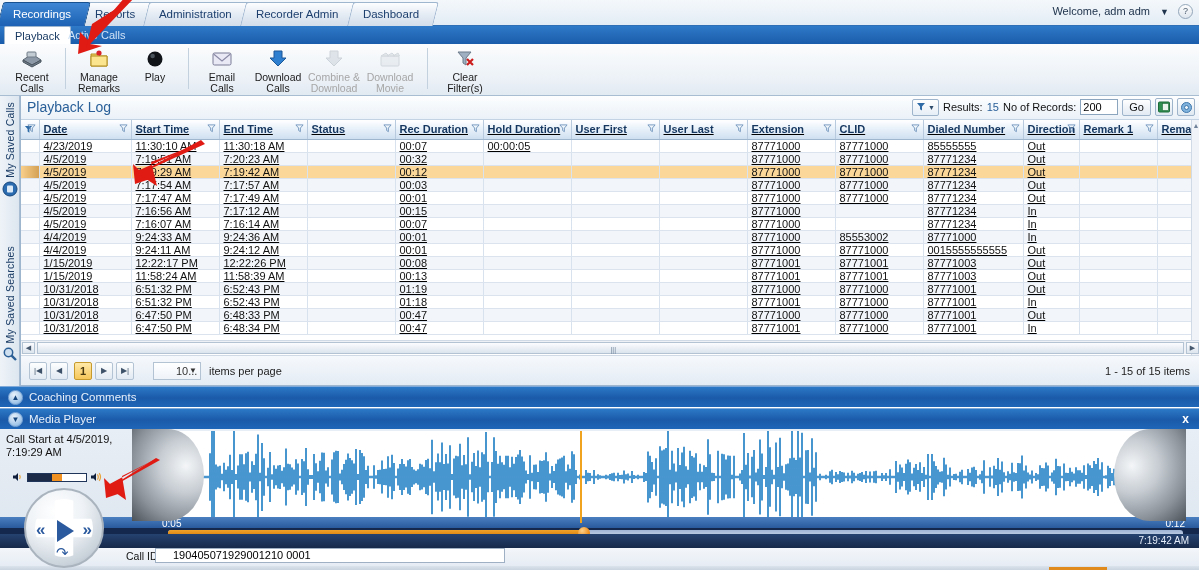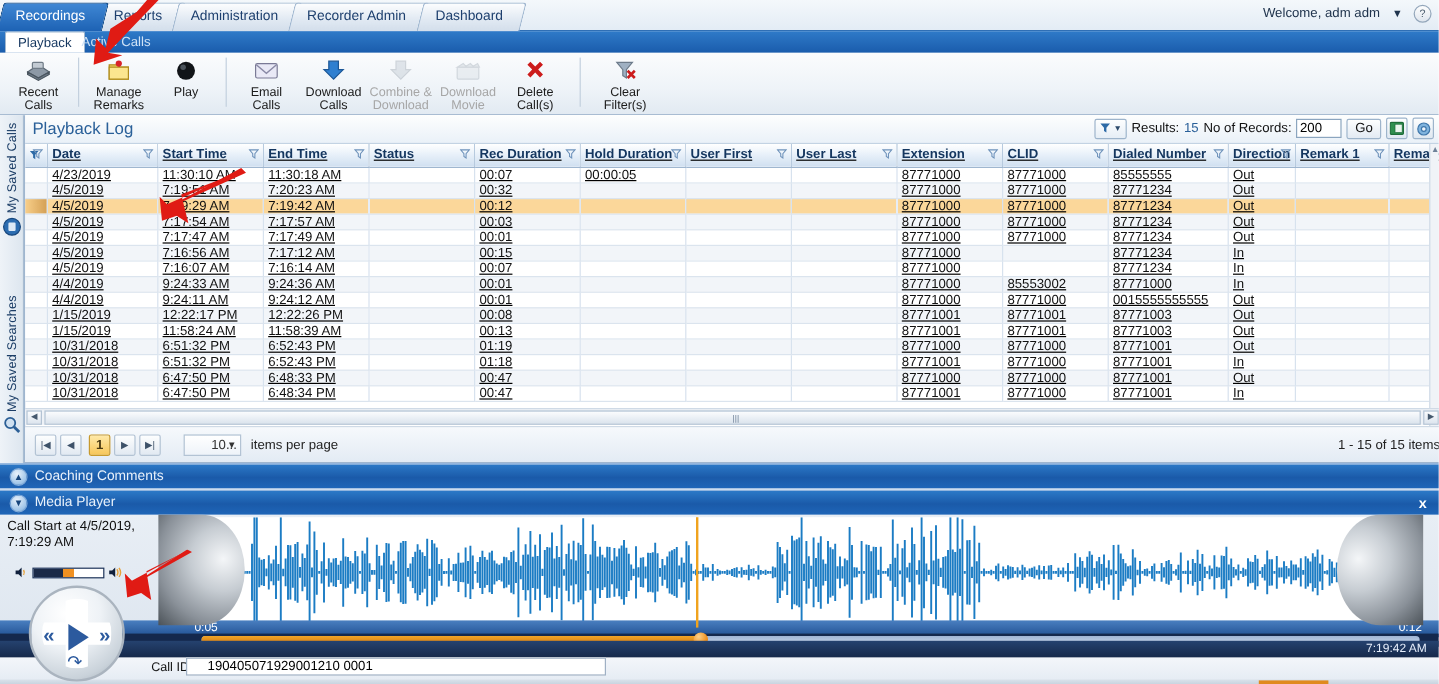--- a/index.html
+++ b/index.html
@@ -199,21 +199,21 @@
     background: linear-gradient(to bottom,#ffe9a8,#f6c65a);
     font-size: 11px; line-height: 16px; text-align: center; color: #4a3a12; font-weight: bold;
   }
   .perpage {
     margin-left: 16px; width: 48px; height: 18px; border: 1px solid #b3c3d4;
     background: linear-gradient(to bottom,#ffffff,#eef3f9);
     font-size: 11px; line-height: 16px; padding-left: 22px; position: relative; color:#333;
   }
   .perpage .dd { position: absolute; right: 3px; top: 0; font-size: 8px; }
   .perpagelbl { margin-left: 8px; font-size: 11px; color: #222; }
-  .itemsinfo { margin-left: auto; font-size: 11px; color: #222; }
+  .itemsinfo { margin-left: auto; margin-right: 10px; font-size: 11px; color: #222; }
 
   
   .secbar {
     position: absolute; left: 0; width: 1199px; height: 21px;
     background: linear-gradient(to bottom,#2c79c7 0%, #1a5aa9 55%, #1f66b8 100%);
     border-top: 1px solid #7fa9d8; color: #fff;
     display: flex; align-items: center;
   }
   .secbar .circ {
     width: 15px; height: 15px; border-radius: 50%; margin: 0 6px 0 8px;
@@ -426,28 +426,20 @@
     <div class="rbtn disabled">
       <div class="ic">
         <svg width="22" height="18" viewBox="0 0 22 18">
             <rect x="2" y="6" width="18" height="10" rx="1" fill="#d7dde3" stroke="#9aa5b0"></rect>
             <path d="M2 6 l5 -3 l3 3 z M8 6 l5 -3 l3 3 z M14 6 l5 -3 l1.5 3 z" fill="#c2cad2" stroke="#9aa5b0"></path>
           </svg>
       </div>
       <div class="lbl"><span>Download</span><br><span>Movie</span></div>
     </div>
 
-    <div class="rbtn">
-      <div class="ic">
-        <svg width="20" height="20" viewBox="0 0 20 20">
-            <path d="M3.5 5 L6 2.5 L10 6.5 L14 2.5 L16.5 5 L12.5 9 L16.5 13 L14 15.5 L10 11.5 L6 15.5 L3.5 13 L7.5 9 Z" fill="#cc1c1c"></path>
-          </svg>
-      </div>
-      <div class="lbl"><span>Delete</span><br><span>Call(s)</span></div>
-    </div>
 
     <div class="rsep2"></div>
 
     <div class="rbtn">
       <div class="ic">
         <svg width="20" height="20" viewBox="0 0 20 20">
             <path d="M3 3 h13 l-5 6 v7 l-3 -2 v-5 z" fill="#9fb0c2" stroke="#6d7b8a"></path>
             <path d="M12 10 L18 16 M18 10 L12 16" stroke="#cc1c1c" stroke-width="2.2"></path>
           </svg>
       </div>

